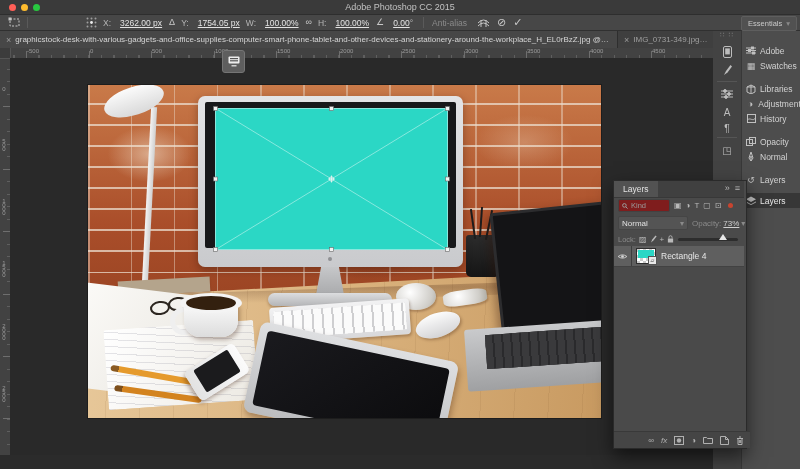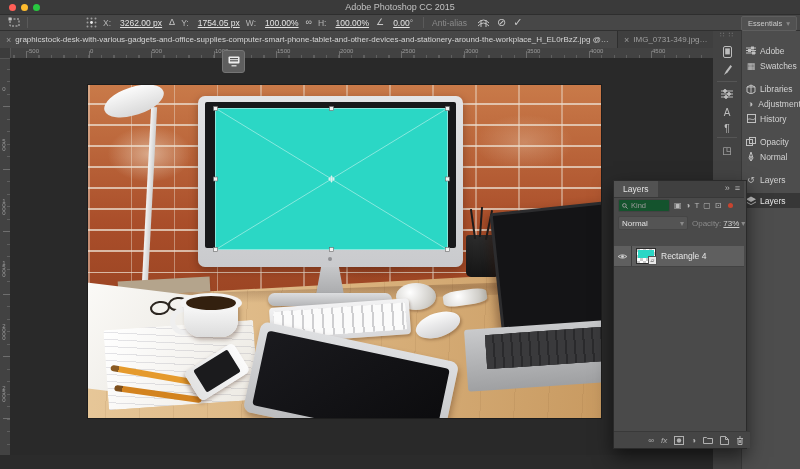--- a/index.html
+++ b/index.html
@@ -125,21 +125,21 @@
   .ditem{position:absolute;left:28px;width:59px;height:15px;display:flex;align-items:center;gap:4px;padding-left:5px;font-size:8.5px;color:#d2d2d2;}
   .ditem.active{background:#373737;color:#e8e8e8;}
   .ditem .ic{width:10px;display:flex;justify-content:center;color:#c0c0c0;font-size:9px;}
   
   #layerspanel{left:613px;top:180px;width:132px;height:267px;background:#4a4a4a;border:1px solid #2a2a2a;
     box-shadow:0 8px 18px rgba(0,0,0,.55);z-index:100;font-size:8.5px;}
   #lp-header{position:absolute;left:0;top:0;width:130px;height:16px;background:#404040;border-bottom:1px solid #383838;}
   #lp-tab{position:absolute;left:0;top:0;height:16px;padding:0 9px;background:#525252;color:#e2e2e2;display:flex;align-items:center;font-size:8.5px;}
   #lp-hicons{position:absolute;right:4px;top:2px;color:#b5b5b5;font-size:9px;display:flex;gap:5px;}
   #lp-filter{position:absolute;left:0;top:16px;width:130px;height:17px;display:flex;align-items:center;gap:4px;padding-left:4px;}
-  #kindbox{display:flex;align-items:center;gap:3px;width:44px;height:11px;background:#14532d;border:1px solid #424242;border-radius:2px;color:#9a9a9a;padding:0 3px;font-size:7.5px;}
+  #kindbox{display:flex;align-items:center;gap:3px;width:44px;height:11px;background:#7f1d1d;border:1px solid #424242;border-radius:2px;color:#9a9a9a;padding:0 3px;font-size:7.5px;}
   .ficon{color:#b9b9b9;font-size:8px;}
   #reddot{width:5px;height:5px;border-radius:50%;background:#c8442f;margin-left:2px;}
   #lp-blend{position:absolute;left:0;top:33px;width:130px;height:18px;display:flex;align-items:center;gap:4px;padding-left:4px;}
   #blendsel{display:flex;align-items:center;justify-content:space-between;width:62px;height:12px;background:#545454;border:1px solid #454545;border-radius:2px;padding:0 3px;font-size:8px;color:#e0e0e0;}
   #opacityctl{display:flex;align-items:center;gap:2px;font-size:8px;color:#cfcfcf;}
   #lp-lock{position:absolute;left:0;top:51px;width:130px;height:14px;display:flex;align-items:center;gap:3px;padding-left:4px;font-size:7.5px;}
   #slider{position:absolute;left:64px;top:6px;width:60px;height:3px;background:#2d2d2d;border-radius:2px;}
   #sliderthumb{position:absolute;left:41px;top:-4px;width:0;height:0;border-left:4px solid transparent;border-right:4px solid transparent;border-bottom:6px solid #e8e8e8;}
   .lp-row{position:absolute;left:0;width:130px;height:20px;display:flex;align-items:center;border-bottom:1px solid #424242;}
   .lp-row.selected{background:#5f5f5f;}
@@ -477,20 +477,39 @@
       <span id="blendsel">
         <span>Normal</span>
         <span class="dim">▾</span>
       </span>
       <span id="opacityctl">
         <span class="dim">Opacity:</span>
         <span class="u">73%</span>
         <span class="dim">▾</span>
       </span>
     </div>
+    <div id="lp-lock">
+      <span class="dim">Lock:</span>
+      <span class="ficon">▨</span>
+      <span>
+          <svg width="7" height="8" viewBox="0 0 7 8">
+            <path d="M1 7.5 L2.2 4.5 L5.5 0.5 L6.6 1.6 L3.4 5.6 Z" fill="#b9b9b9"></path>
+          </svg>
+        </span>
+      <span class="ficon">+</span>
+      <span>
+          <svg width="7" height="8" viewBox="0 0 8 9">
+            <rect x="1" y="4" width="6" height="4.5" fill="#b9b9b9"></rect>
+            <path d="M2.2 4 V2.6 A1.8 1.8 0 0 1 5.8 2.6 V4" fill="none" stroke="#b9b9b9"></path>
+          </svg>
+        </span>
+      <span id="slider">
+          <span id="sliderthumb"></span>
+        </span>
+    </div>
 
     <div class="lp-row selected" style="top:65px">
       <span class="eyebox">
           <svg width="11" height="7" viewBox="0 0 12 8">
             <path d="M1 4 Q6 0.2 11 4 Q6 7.8 1 4 Z" fill="none" stroke="#d6d6d6"></path>
             <circle cx="6" cy="4" r="1.5" fill="#d6d6d6"></circle>
           </svg>
         </span>
       <span class="thumb">
           <span class="teal"></span>

